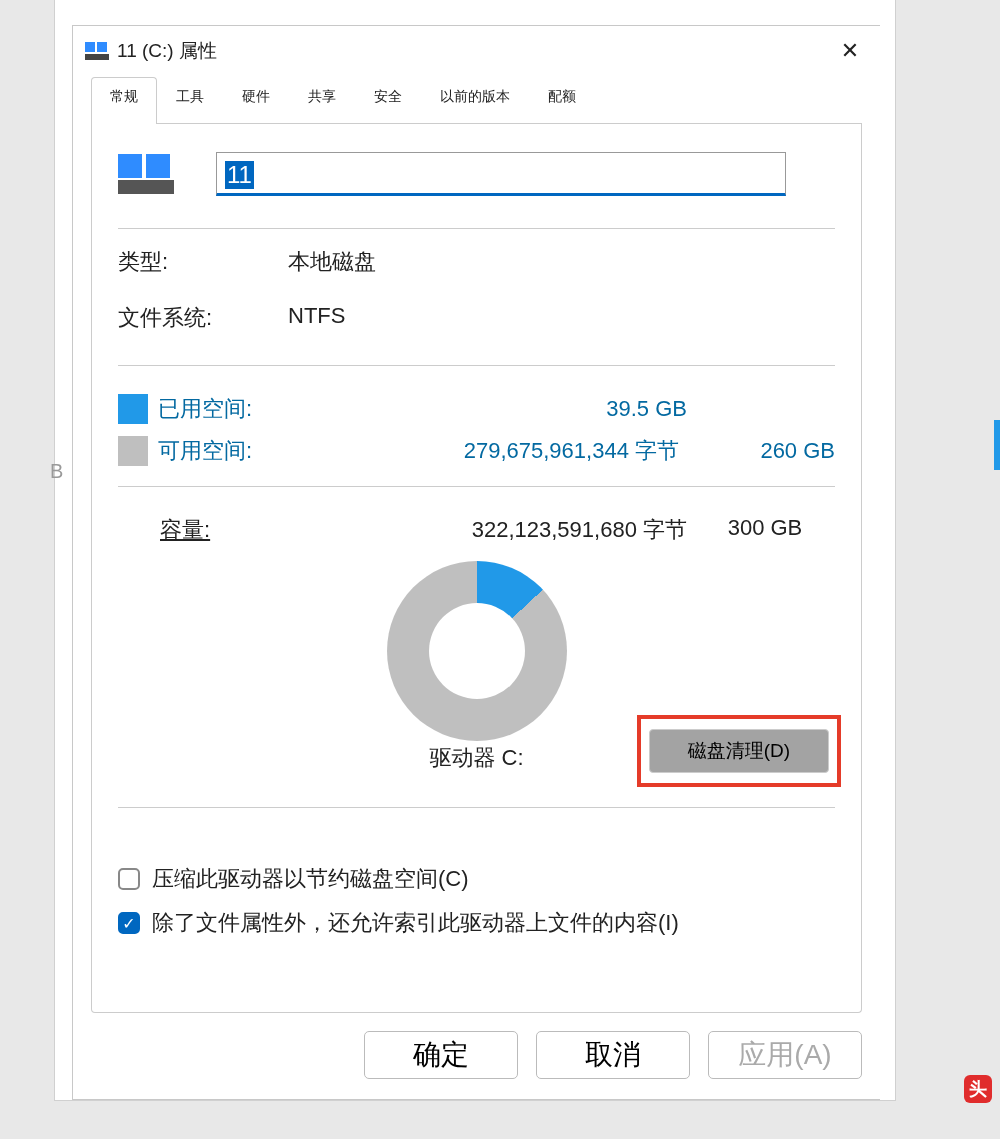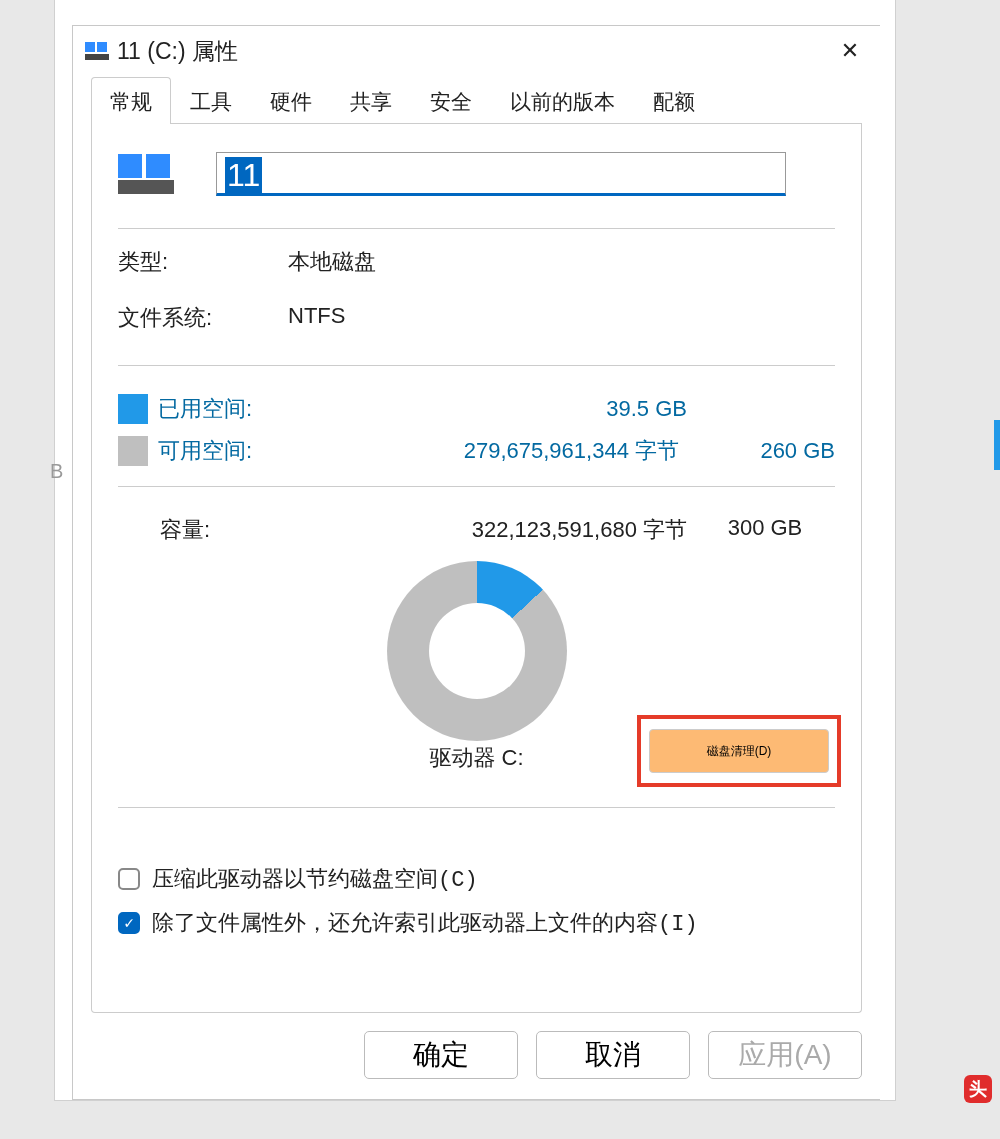--- a/index.html
+++ b/index.html
@@ -42,21 +42,21 @@
   .titlebar .win-icon {
     width: 24px;
     height: 18px;
     margin-right: 8px;
     background:
       linear-gradient(#444,#444) bottom/100% 6px no-repeat,
       linear-gradient(#2f8cff,#2f8cff) 0 0/10px 10px no-repeat,
       linear-gradient(#2f8cff,#2f8cff) 12px 0/10px 10px no-repeat;
   }
   .titlebar .title {
-    font-size: 23px;
+    font-size: 19px;
     color: #222;
     flex: 1;
   }
   .titlebar .close {
     width: 44px;
     height: 40px;
     display: flex;
     align-items: center;
     justify-content: center;
     font-size: 22px;
@@ -67,21 +67,21 @@
     padding: 0 18px;
   }
   .tabs {
     display: flex;
     border-bottom: 1px solid #ccc;
     position: relative;
     height: 48px;
   }
   .tab {
     padding: 10px 18px 6px;
-    font-size: 21px;
+    font-size: 14px;
     color: #222;
     cursor: pointer;
     border: 1px solid transparent;
     border-bottom: none;
     position: relative;
     top: 1px;
   }
   .tab.active {
     border-color: #ccc;
     border-radius: 4px 4px 0 0;
@@ -110,21 +110,21 @@
       linear-gradient(#2f8cff,#2f8cff) 0 0/24px 24px no-repeat,
       linear-gradient(#2f8cff,#2f8cff) 28px 0/24px 24px no-repeat;
   }
   .name-input-wrap {
     flex: 1;
     max-width: 570px;
     height: 44px;
     border: 1px solid #999;
     border-bottom: 3px solid #0067c0;
     padding: 4px 8px 0;
-    font-size: 32px;
+    font-size: 24px;
     display: flex;
     align-items: center;
   }
   hr.sep {
     border: none;
     border-top: 1px solid #ccc;
     margin: 14px 0 18px;
   }
   .info-grid {
     display: grid;
@@ -154,21 +154,21 @@
   .sw-free { background: #bfbfbf; }
   .bytes { text-align: right; padding-right: 8px; }
   .gb { text-align: right; }
   .cap-row {
     display: grid;
     grid-template-columns: 172px 1fr 140px;
     font-size: 22px;
     color: #222;
     padding: 10px 0 4px;
   }
-  .cap-row .lab { padding-left: 42px; }
+  .cap-row .lab { padding-left: 42px; text-decoration: underline; }
   .cap-row .bytes { text-align: right; padding-right: 8px; }
   .cap-row .gb { text-align: center; }
   .chart-wrap {
     position: relative;
     height: 220px;
     margin-top: 12px;
   }
   .donut {
     position: absolute;
     left: 50%;
@@ -198,31 +198,30 @@
   .cleanup {
     position: absolute;
     right: -6px;
     bottom: -6px;
     border: 4px solid #e53b29;
     padding: 10px 8px;
   }
   .cleanup button {
     width: 180px;
     height: 44px;
-    background: #fdba74;
+    background: #a3a3a3;
     border: 1px solid #ccc;
     border-radius: 4px;
-    font-size: 12px;
+    font-size: 19px;
     cursor: pointer;
   }
   .checks {
     margin-top: 24px;
     font-size: 22px;
     color: #222;
-    font-family: Liberation Mono, monospace;
   }
   .check-row {
     display: flex;
     align-items: center;
     gap: 12px;
     margin: 14px 0;
   }
   .cbox {
     width: 22px;
     height: 22px;

